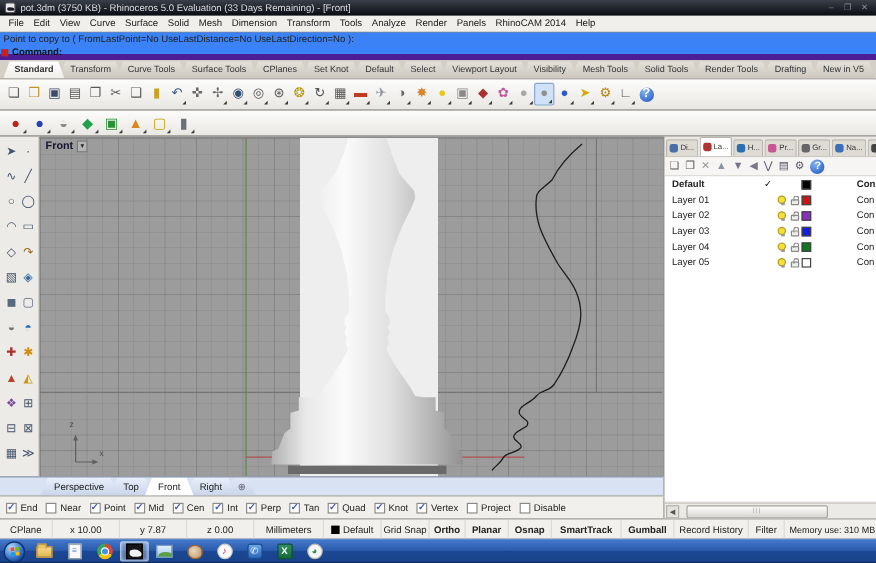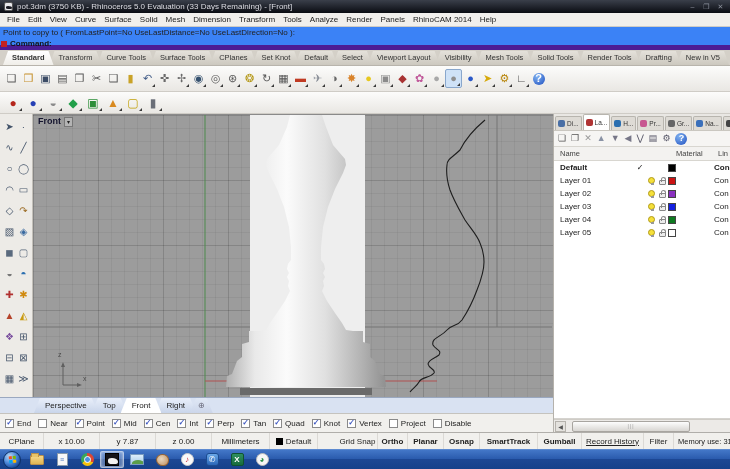--- a/index.html
+++ b/index.html
@@ -559,25 +559,20 @@
           <i class="pti" style="color: rgb(85, 85, 85);">❐</i>
           <i class="pti" style="color: rgb(153, 153, 153);">✕</i>
           <i class="pti" style="color: rgb(138, 147, 165);">▲</i>
           <i class="pti" style="color: rgb(119, 119, 136);">▼</i>
           <i class="pti" style="color: rgb(119, 119, 136);">◀</i>
           <i class="pti" style="color: rgb(85, 85, 102);">⋁</i>
           <i class="pti" style="color: rgb(85, 85, 102);">▤</i>
           <i class="pti" style="color: rgb(85, 85, 102);">⚙</i>
           <i class="pti ball-blue">?</i>
         </div>
-      <div class="lhead">
-        <span class="lh-name">Name</span>
-        <span class="lh-mat">Material</span>
-        <span class="lh-lin">Lin</span>
-      </div>
       <div class="lrows">
 
           <div class="lrow bold-row">
             <span class="lname">Default</span>
             <span class="lcur"><span>✓</span></span>
             <span class="lslot"></span>
             <span class="lslot"></span>
             <span class="lsw" style="background: rgb(0, 0, 0);"></span>
             <span class="llin">Con</span>
           </div>
@@ -682,27 +677,27 @@
           <span>Millimeters</span>
         </span>
 
         <span class="sc" style="width: 48px;">
           <span class="ssw" style="background: rgb(0, 0, 0);"></span>
           <span>Default</span>
         </span>
       </span>
     <span style="display:flex;height:100%">
 
-    <span class="st" style="width: 40px; margin-left: 20px;">Grid Snap</span>
+    <span class="st" style="width: 40px;">Grid Snap</span>
         <span class="st on" style="width: 30px;">Ortho</span>
         <span class="st on" style="width: 36px;">Planar</span>
         <span class="st on" style="width: 36px;">Osnap</span>
         <span class="st on" style="width: 58px;">SmartTrack</span>
         <span class="st on" style="width: 44px;">Gumball</span>
-        <span class="st" style="width: 62px; text-decoration: underline;">Record History</span>
+        <span class="st" style="width: 62px;">Record History</span>
         <span class="st" style="width: 30px;">Filter</span>
       </span>
     <span class="smem">Memory use: 310 MB</span>
   </div>
 
   <div class="taskbar">
     <span class="orb">
       <span class="winflag">
           <i class="wf1"></i>
           <i class="wf2"></i>

